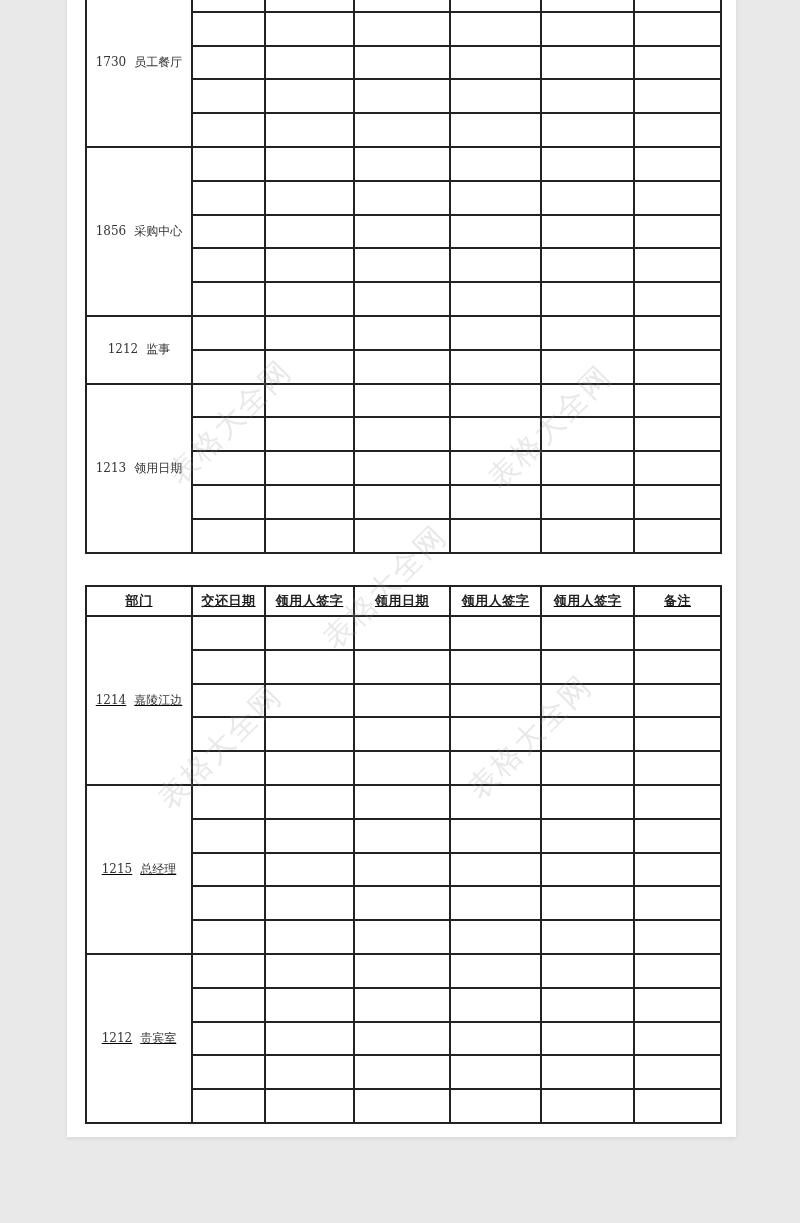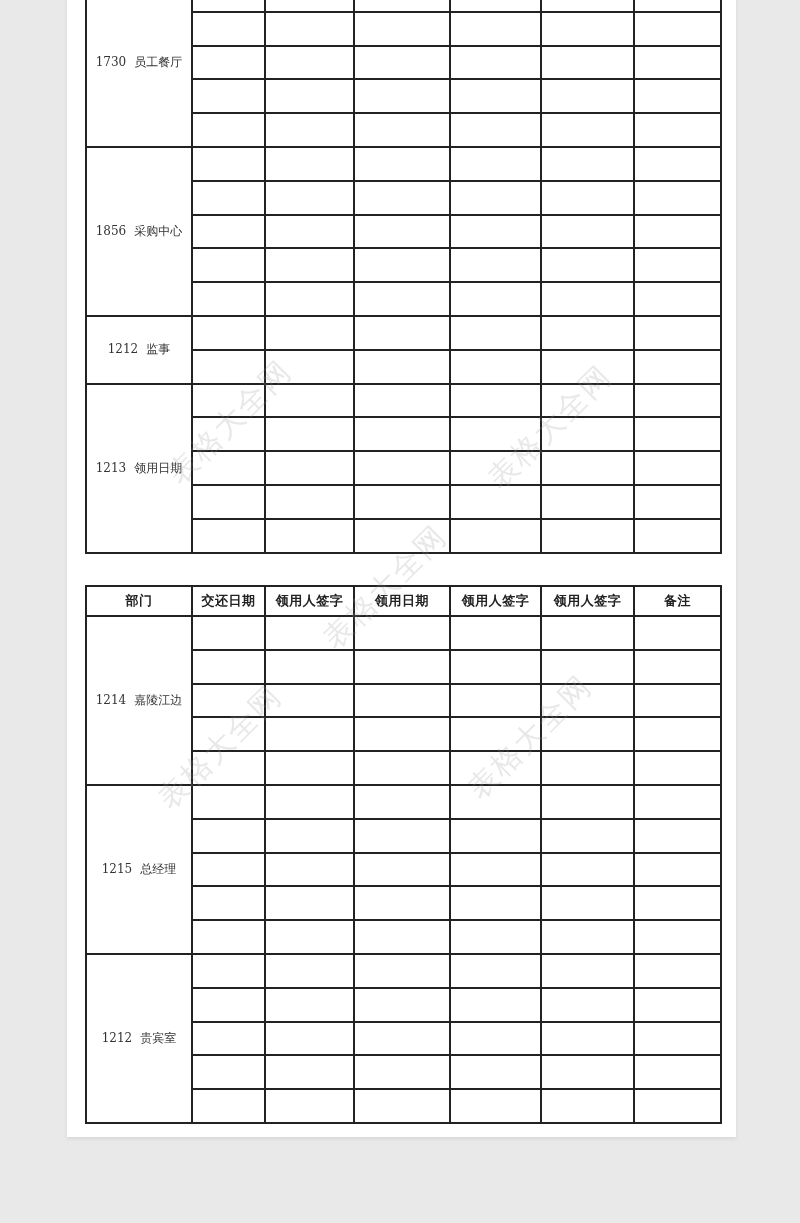--- a/index.html
+++ b/index.html
@@ -23,21 +23,21 @@
     font-family: "DejaVu Sans", "Liberation Sans", sans-serif;
     font-weight:bold; font-size:13px; color:#222; text-align:center;
     white-space:nowrap; overflow:hidden; letter-spacing:0.5px;
   }
   td.dept {
     font-size:12px; color:#333; text-align:center; vertical-align:middle;
     white-space:nowrap;
   }
   td.dept span.num { margin-right:8px; }
   #top-table { top:-23px; }
-  #bottom-table { top:585px; }
+  #bottom-table { top:585px;text-decoration:underline; }
   .wm {
     position:absolute; transform:rotate(-45deg); transform-origin:center;
     font-family: "DejaVu Sans", sans-serif; font-size:30px; color:rgba(150,150,150,0.22);
     white-space:nowrap; pointer-events:none; letter-spacing:2px;
   }
 </style>
 </head>
 <body>
 
 <div class="page"></div>

